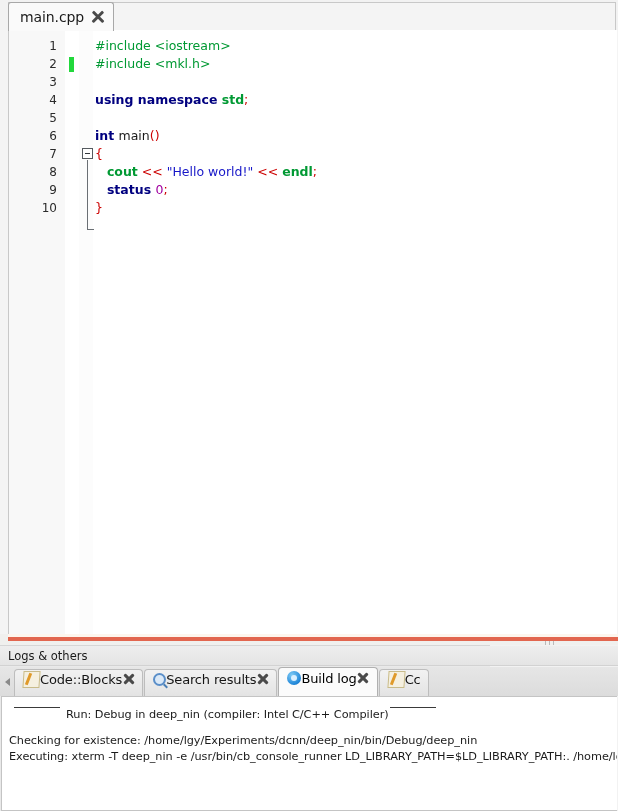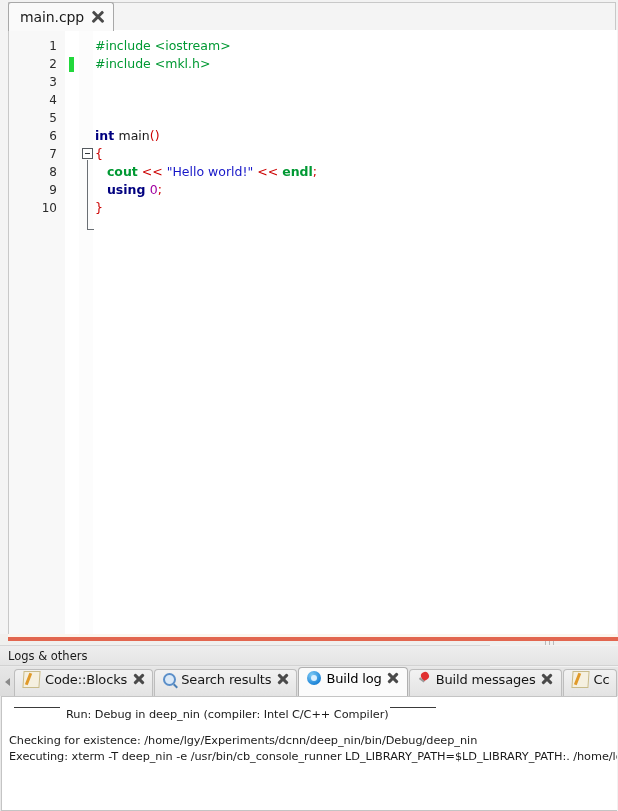--- a/index.html
+++ b/index.html
@@ -258,21 +258,20 @@
     display: block;
     width: 0; height: 0;
     border-top: 4px solid transparent;
     border-bottom: 4px solid transparent;
     border-right: 5px solid #8a8a8a;
   }
   .ltab {
     height: 27px;
     display: flex;
     align-items: center;
-    gap: 5px;
     padding: 0 7px 8px 8px;
     background: linear-gradient(#f2f2f2, #e3e3e3);
     border: 1px solid #bdbdbd;
     border-bottom: none;
     border-radius: 4px 4px 0 0;
     margin-right: 1px;
     box-sizing: border-box;
     flex: none;
     white-space: nowrap;
   }
@@ -412,26 +411,26 @@
     </div>
 
     <div class="code-surface">
       <div class="gutter-num"></div>
       <div class="gutter-marker"></div>
       <div class="gutter-fold"></div>
       <div class="code-lines" id="code-lines">
           <div class="cline"><span class="lnum">1</span><span class="ctext"><span class="t-pre">#include &lt;iostream&gt;</span></span></div>
           <div class="cline"><span class="lnum">2</span><span class="mod-bar"></span><span class="ctext"><span class="t-pre">#include &lt;mkl.h&gt;</span></span></div>
           <div class="cline"><span class="lnum">3</span><span class="ctext"></span></div>
-          <div class="cline"><span class="lnum">4</span></div>
+          <div class="cline"><span class="lnum">4</span><span class="ctext"><span class="t-kw">using namespace </span><span class="t-std">std</span><span class="t-op">;</span></span></div>
           <div class="cline"><span class="lnum">5</span><span class="ctext"></span></div>
           <div class="cline"><span class="lnum">6</span><span class="ctext"><span class="t-type">int </span><span class="t-id">main</span><span class="t-op">()</span></span></div>
           <div class="cline"><span class="lnum">7</span><span class="fold-box"></span><span class="ctext"><span class="t-brace">{</span></span></div>
           <div class="cline"><span class="lnum">8</span><span class="ctext"><span class="t-id">   </span><span class="t-std">cout</span><span class="t-op"> &lt;&lt; </span><span class="t-str">"Hello world!"</span><span class="t-op"> &lt;&lt; </span><span class="t-std">endl</span><span class="t-op">;</span></span></div>
-          <div class="cline"><span class="lnum">9</span><span class="ctext"><span class="t-id">   </span><span class="t-kw">using </span><span class="t-num">0</span><span class="t-op">;</span></span></div>
+          <div class="cline"><span class="lnum">9</span><span class="ctext"><span class="t-id">   </span><span class="t-kw">status </span><span class="t-num">0</span><span class="t-op">;</span></span></div>
           <div class="cline"><span class="lnum">10</span><span class="ctext"><span class="t-brace">}</span></span></div>
           <div class="fold-line" style="top: 123px; height: 69px;"></div>
           <div class="fold-foot" style="left: 78px; top: 192px;"></div>
         </div>
     </div>
   </div>
 
   <div class="splitter">
     <div class="accent-top"></div>
     <div class="accent"></div>
@@ -455,25 +454,20 @@
           <span class="close-x small"></span>
         </div>
         <div class="ltab">
           <span class="ic ic-magnifier"></span>
           <span class="ltab-label">Search results</span>
           <span class="close-x small"></span>
         </div>
         <div class="ltab active">
           <span class="ic ic-bluegear"></span>
           <span class="ltab-label">Build log</span>
-          <span class="close-x small"></span>
-        </div>
-        <div class="ltab">
-          <span class="ic ic-pin"></span>
-          <span class="ltab-label">Build messages</span>
           <span class="close-x small"></span>
         </div>
         <div class="ltab">
           <span class="ic ic-pencil"></span>
           <span class="ltab-label">Cc</span>
         </div>
       </div>
 
     <div class="log-body">
       <div class="log-line spacer"></div>

